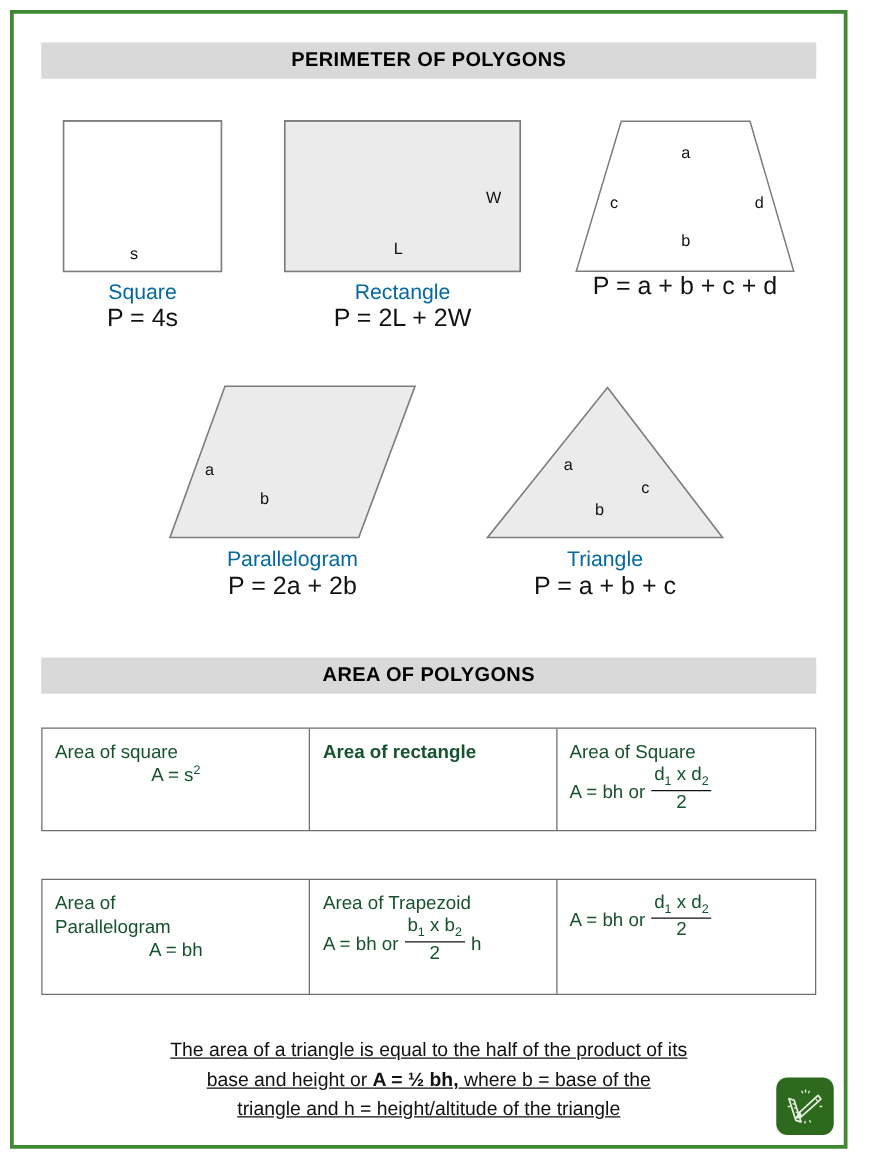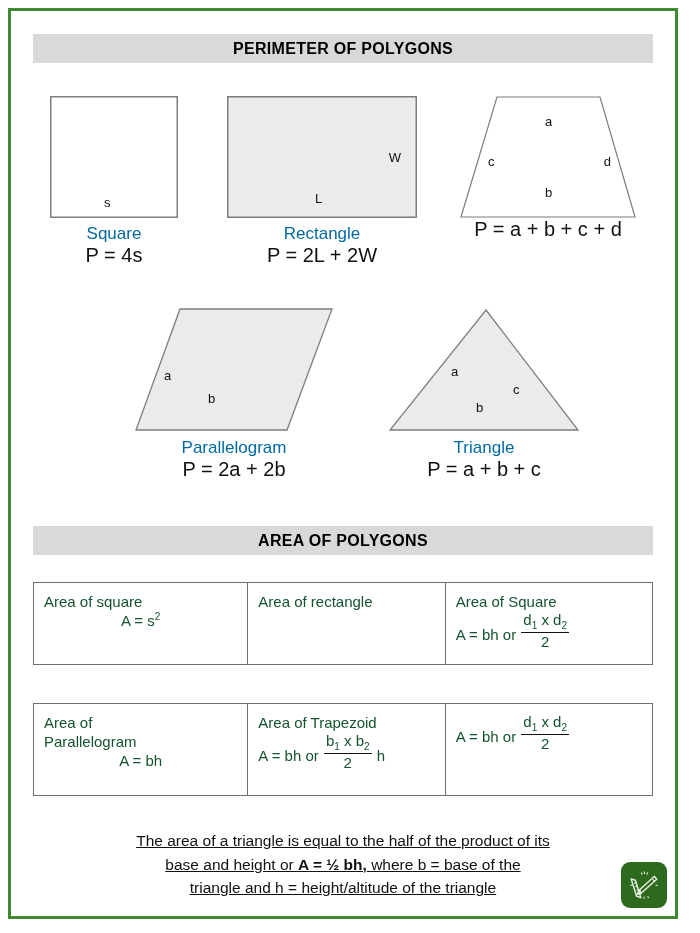--- a/index.html
+++ b/index.html
@@ -233,21 +233,21 @@
 
   <div class="section-bar" id="bar-area">
     <span>AREA OF POLYGONS</span>
   </div>
 
   <div class="area-table" style="top:571px; height:83px;">
     <div class="area-cell" style="width:215px;">
       <span class="cell-title">Area of square</span>
       <span class="cell-formula"><span>A = s</span><sup class="pw">2</sup></span>
     </div>
-    <div class="area-cell" style="width:198px;">
+    <div class="area-cell" style="width:198px;font-weight:bold;">
       <span class="cell-title">Area of rectangle</span>
     </div>
     <div class="area-cell" style="width:207px;">
       <span class="cell-title">Area of Square</span>
       <span class="cell-formula-left"><span>A = bh or </span><span class="frac"><span class="num"><span>d</span><sub class="sb">1</sub><span> x d</span><sub class="sb">2</sub></span><span class="den">2</span></span></span>
     </div>
   </div>
 
   <div class="area-table" style="top:692px; height:93px;">
     <div class="area-cell" style="width:215px;">

